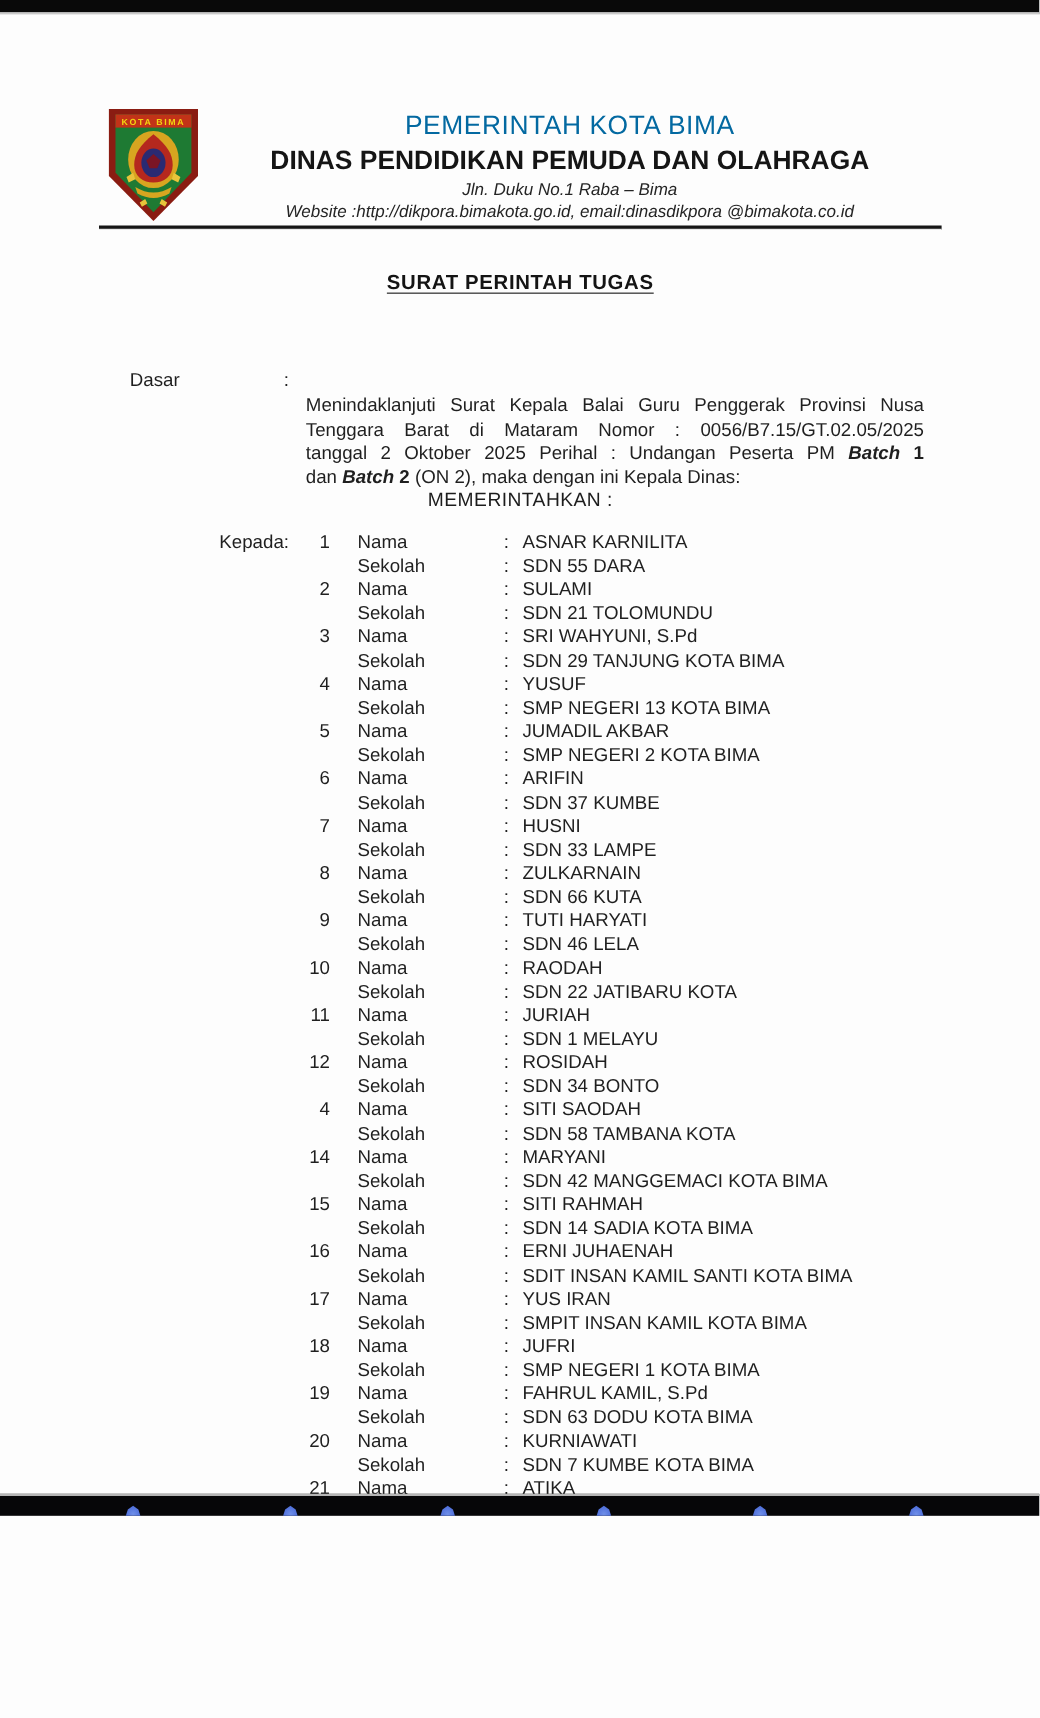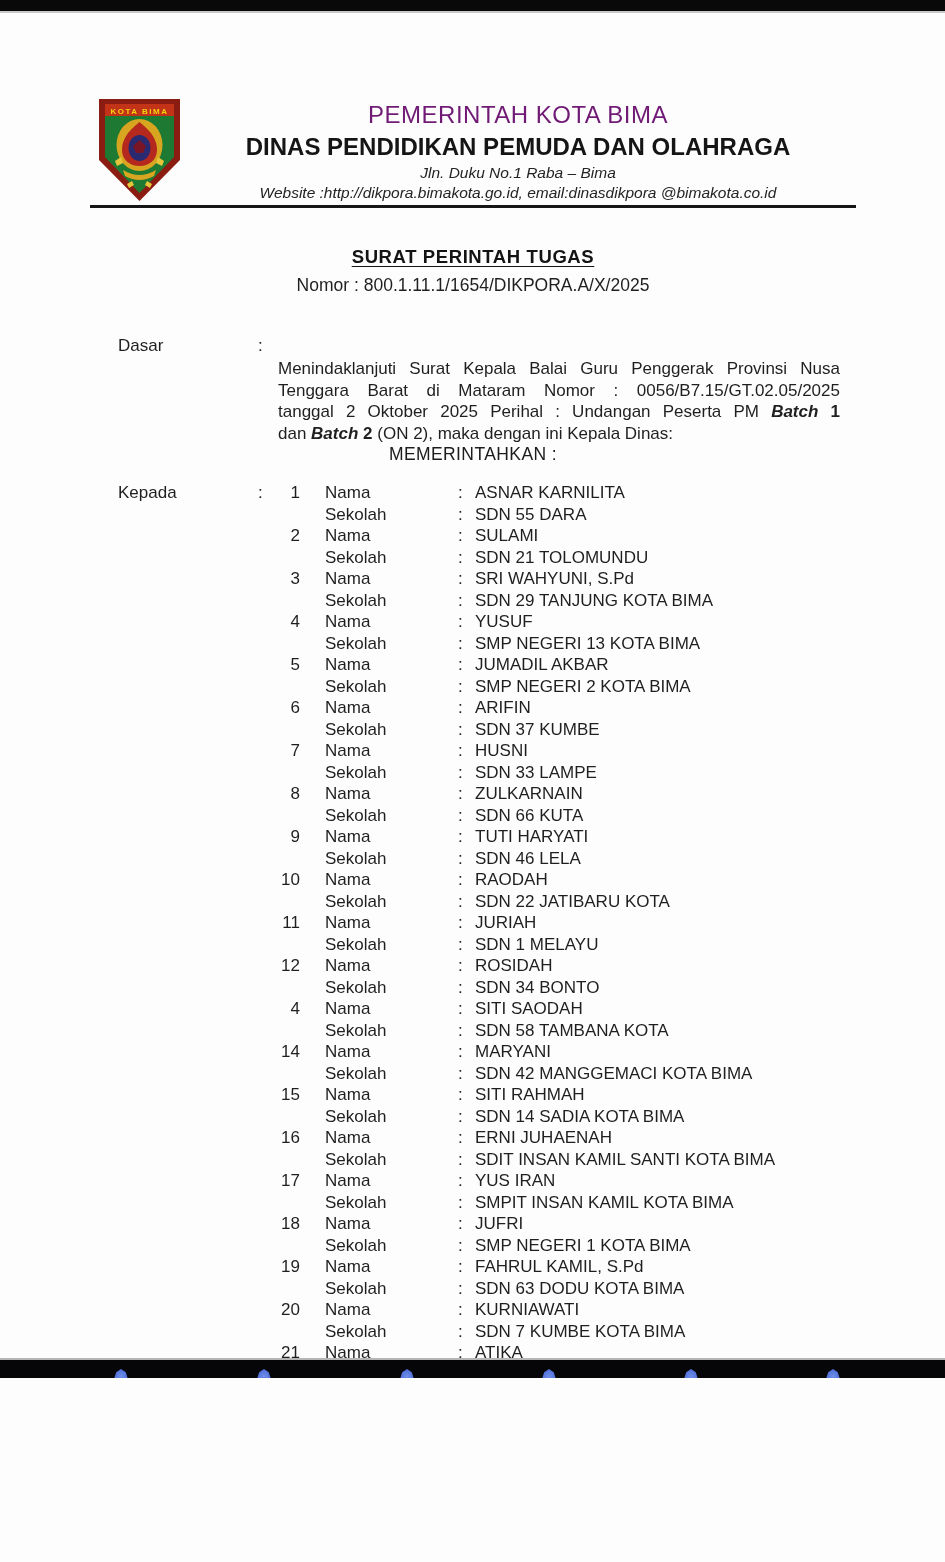--- a/index.html
+++ b/index.html
@@ -24,21 +24,21 @@
   
   .logo {
     position:absolute; left:97px; top:85px;
     width:85px; height:104px;
   }
   .header-text {
     position:absolute; left:180px; top:87px; width:676px;
     text-align:center;
   }
   .gov-line {
-    font-size:24px; line-height:30px; letter-spacing:0.5px; color:#701a75;
+    font-size:24px; line-height:30px; letter-spacing:0.5px; color:#0369a1;
   }
   .dept-line {
     font-size:24px; line-height:33px; font-weight:bold; color:#151515;
     letter-spacing:0px;
   }
   .addr-line {
     font-size:15.5px; line-height:20px; font-style:italic; color:#242424;
   }
   .web-line {
     font-size:15.5px; line-height:20px; font-style:italic; color:#242424;
@@ -82,21 +82,21 @@
   .command {
     position:absolute; left:90px; top:431px; width:766px;
     text-align:center; font-size:17.5px; letter-spacing:0.4px; color:#1c1c1c;
   }
   
   .kepada {
     position:absolute; left:118px; top:469px; width:724px;
     font-size:17px;
   }
   .k-row { display:flex; height:21.5px; line-height:21.5px; white-space:nowrap; }
-  .c-kepada { width:140px; }
+  .c-kepada { width:140px;text-align:right; }
   .c-colon1 { width:16px; }
   .c-num { width:26px; text-align:right; }
   .c-label { width:158px; padding-left:25px; }
   .c-colon2 { width:17px; }
   .c-value { flex:1; }
   
   .bottom-bar {
     position:absolute; left:0; bottom:0; width:945px; height:20px;
     background:#060608;
     border-top:2px solid #b5b5b5;
@@ -137,21 +137,20 @@
     <div class="gov-line">PEMERINTAH KOTA BIMA</div>
     <div class="dept-line">DINAS PENDIDIKAN PEMUDA DAN OLAHRAGA</div>
     <div class="addr-line">Jln. Duku No.1 Raba – Bima</div>
     <div class="web-line">Website :http://dikpora.bimakota.go.id, email:dinasdikpora @bimakota.co.id</div>
   </div>
 
   <div class="head-rule"></div>
 
   <div class="title-block">
     <span class="title-main">SURAT PERINTAH TUGAS</span>
-    <div class="title-number">Nomor : 800.1.11.1/1654/DIKPORA.A/X/2025</div>
   </div>
 
   <div class="dasar">
     <div class="dasar-label">Dasar</div>
     <div class="dasar-colon">:</div>
     <div class="dasar-text" id="dasar-lines">
         <div class="dasar-line"><span>Menindaklanjuti Surat Kepala Balai Guru Penggerak Provinsi Nusa</span></div>
         <div class="dasar-line"><span>Tenggara Barat di Mataram Nomor : 0056/B7.15/GT.02.05/2025</span></div>
         <div class="dasar-line"><span>tanggal 2 Oktober 2025 Perihal : Undangan Peserta PM </span><span class="bi">Batch</span><span> </span><span class="b">1</span></div>
         <div class="dasar-line last"><span>dan </span><span class="bi">Batch</span><span> </span><span class="b">2</span><span> (ON 2), maka dengan ini Kepala Dinas:</span></div>

